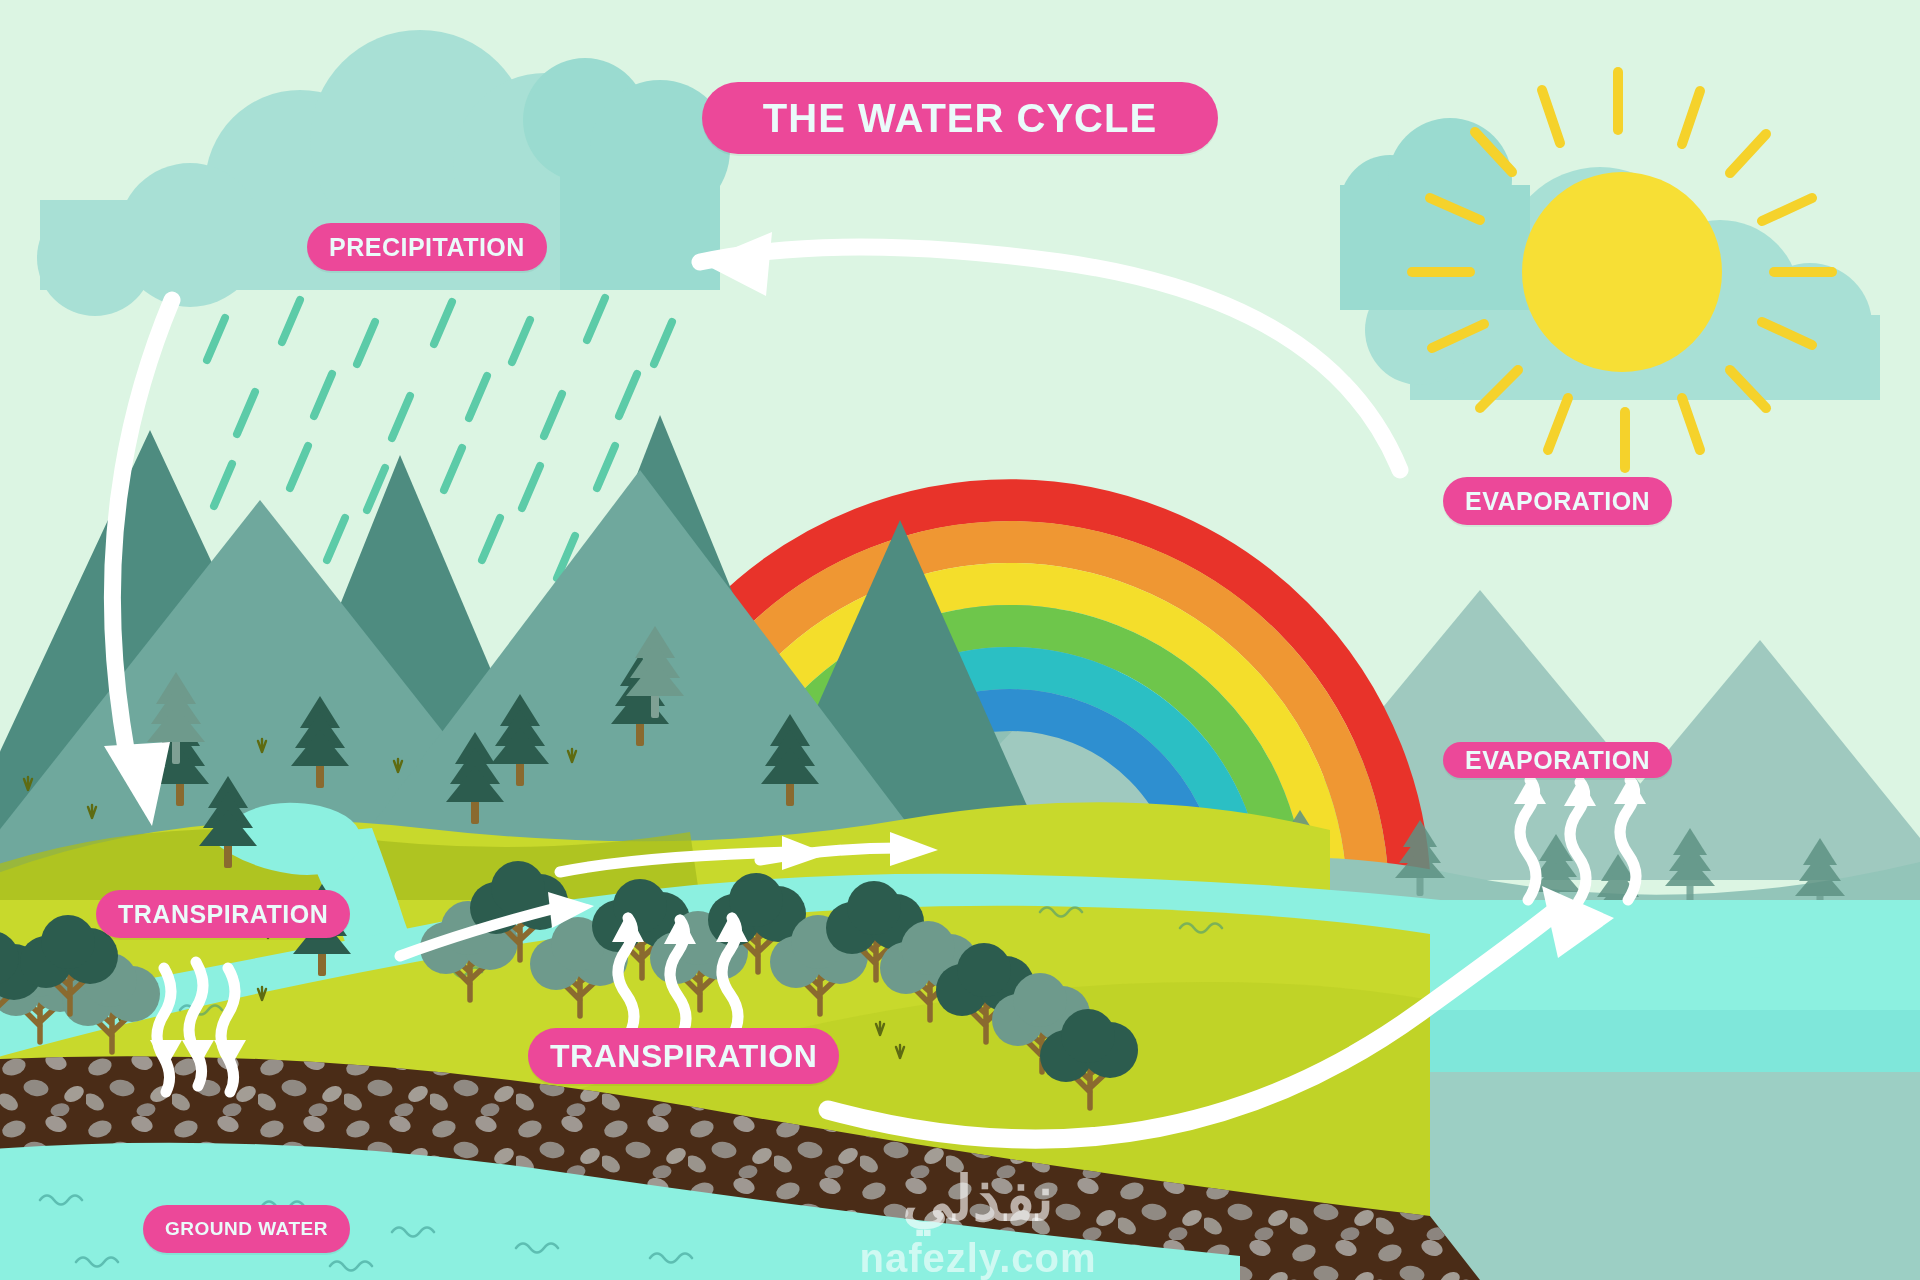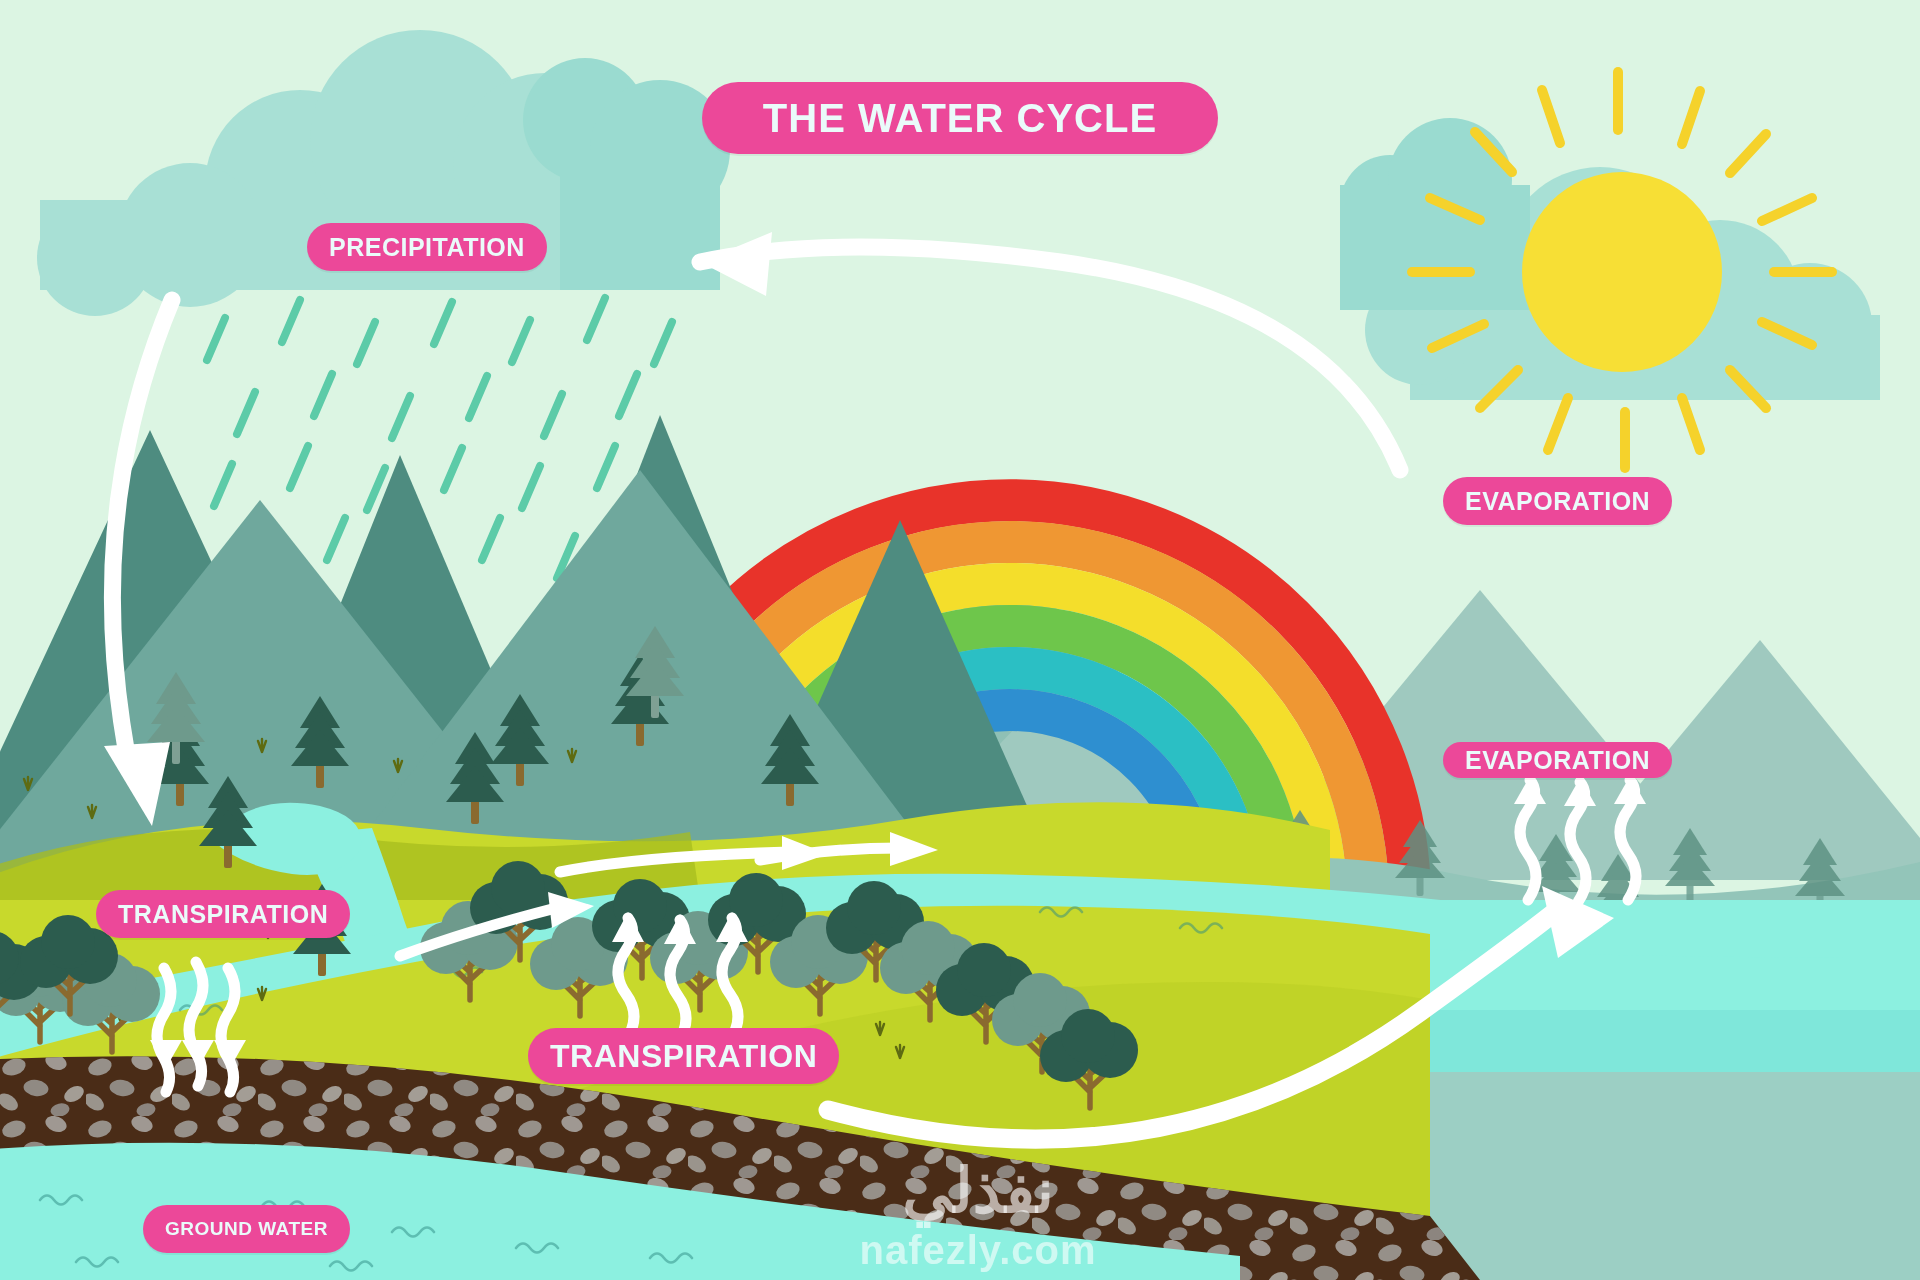--- a/index.html
+++ b/index.html
@@ -24,21 +24,21 @@
   }
   #label-precipitation{left:307px;top:223px;height:48px;padding:0 22px;font-size:25px;}
   #label-condensation{left:1443px;top:477px;height:48px;padding:0 22px;font-size:25px;}
   #label-evaporation{left:1443px;top:742px;height:36px;padding:0 22px;font-size:25px;}
   #label-infiltration{left:96px;top:890px;height:48px;padding:0 22px;font-size:25px;}
   #label-transpiration{left:528px;top:1028px;height:48px;padding:4px 22px;font-size:32px;}
   #label-groundwater{left:143px;top:1205px;height:48px;padding:0 22px;font-size:19px;}
 
   #watermark{
     position:absolute;left:828px;top:1160px;width:300px;height:118px;
-    display:flex;flex-direction:column;align-items:center;justify-content:flex-start;
+    display:flex;flex-direction:column;align-items:center;justify-content:flex-end;
     pointer-events:none;
   }
   #watermark .wm-ar{
     font-size:62px;font-weight:bold;color:rgba(255,255,255,0.62);
     line-height:1;letter-spacing:2px;
   }
   #watermark .wm-en{
     font-size:40px;color:rgba(255,255,255,0.58);line-height:1;margin-top:8px;letter-spacing:1px;font-weight:bold;
   }
 </style>

